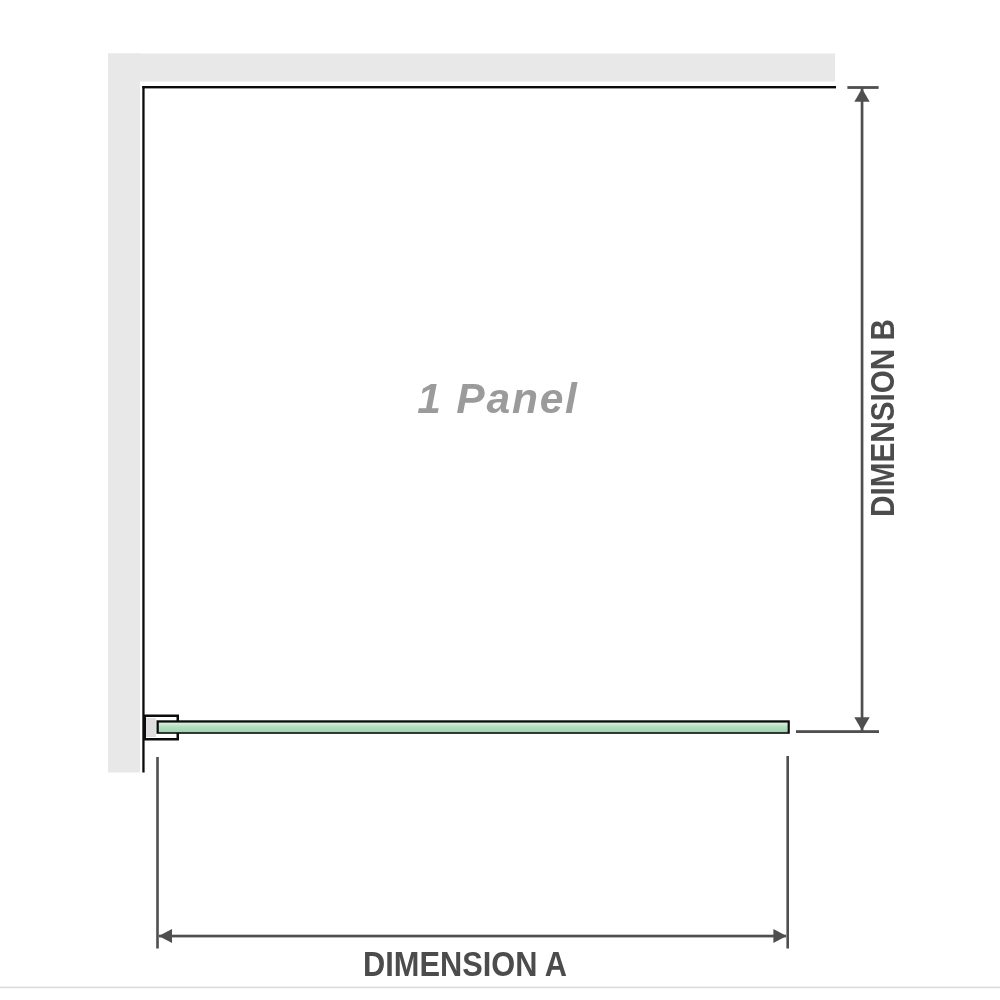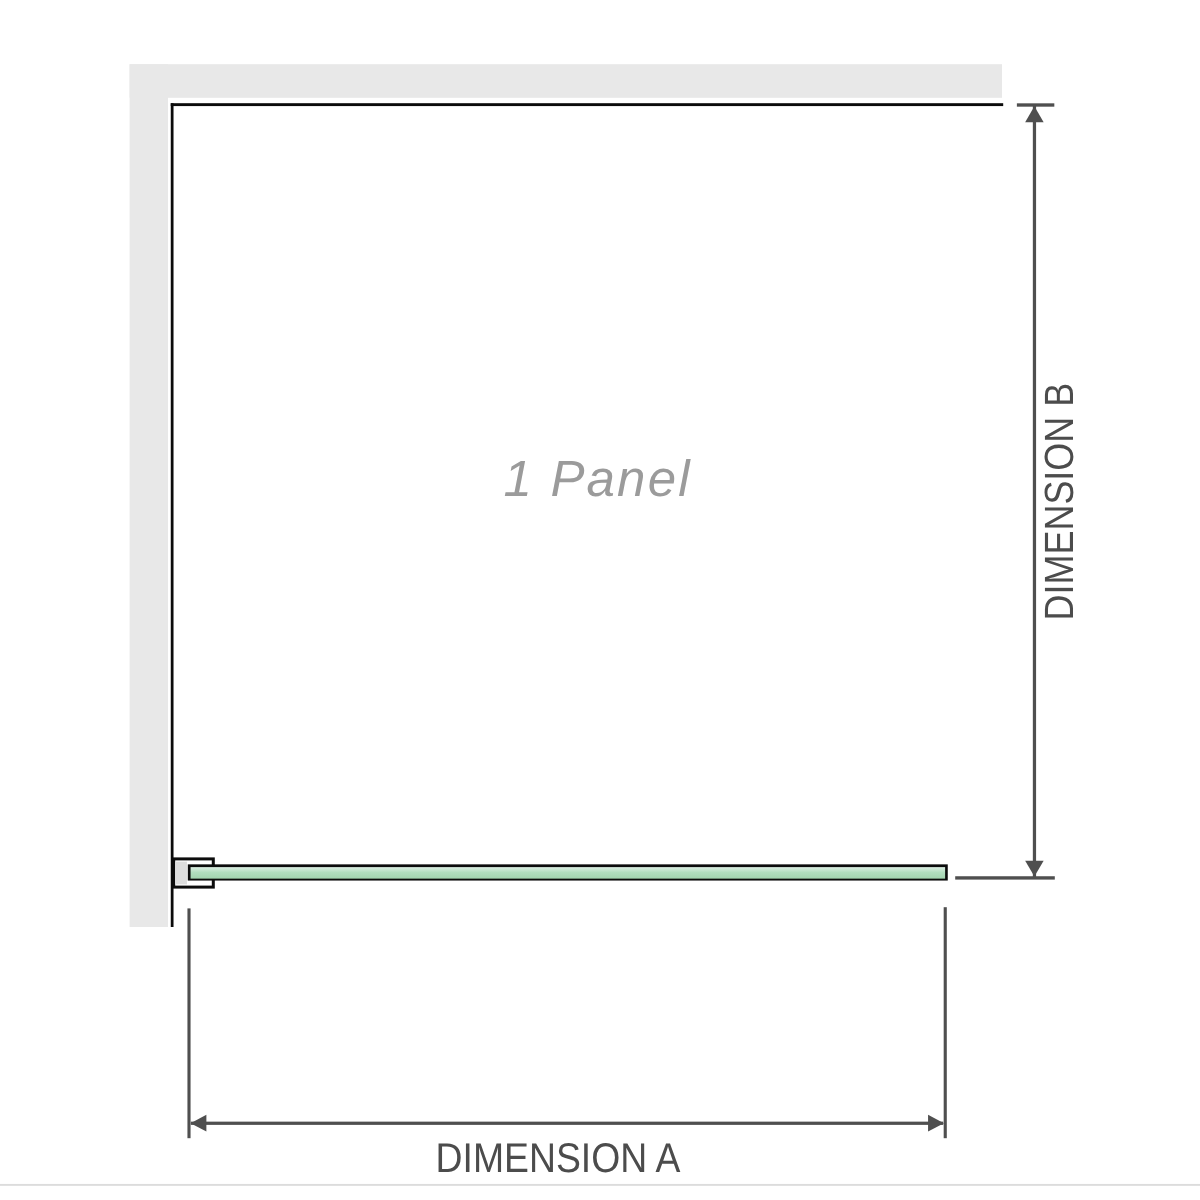--- a/index.html
+++ b/index.html
@@ -1,17 +1,17 @@
 <!DOCTYPE html>
 <html><head>
 <meta charset="utf-8">
 <style>
   html,body{margin:0;padding:0;background:#ffffff;}
   .page{position:relative;width:1000px;height:1000px;background:#ffffff;overflow:hidden;
-        font-family:"Liberation Sans", sans-serif;}
+        font-family:"Liberation Sans", sans-serif;font-weight:bold;}
 </style>
 </head>
 <body>
 <div class="page">
 <svg width="1000" height="1000" viewBox="0 0 1000 1000" xmlns="http://www.w3.org/2000/svg">
   <defs>
     <linearGradient id="glassGrad" x1="0" y1="0" x2="0" y2="1">
       <stop offset="0%" stop-color="#ddefe4"></stop>
       <stop offset="45%" stop-color="#b2debf"></stop>
       <stop offset="100%" stop-color="#a2d4af"></stop>

